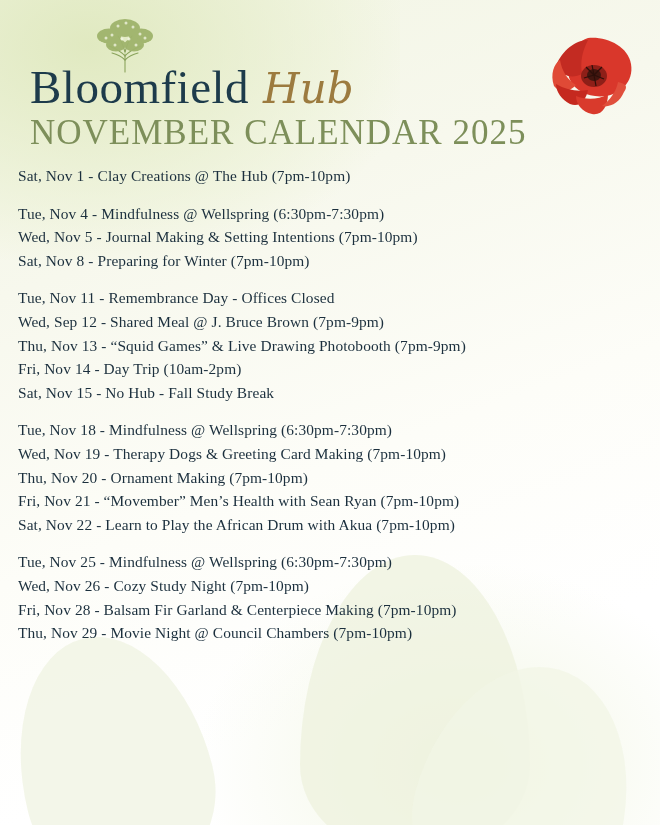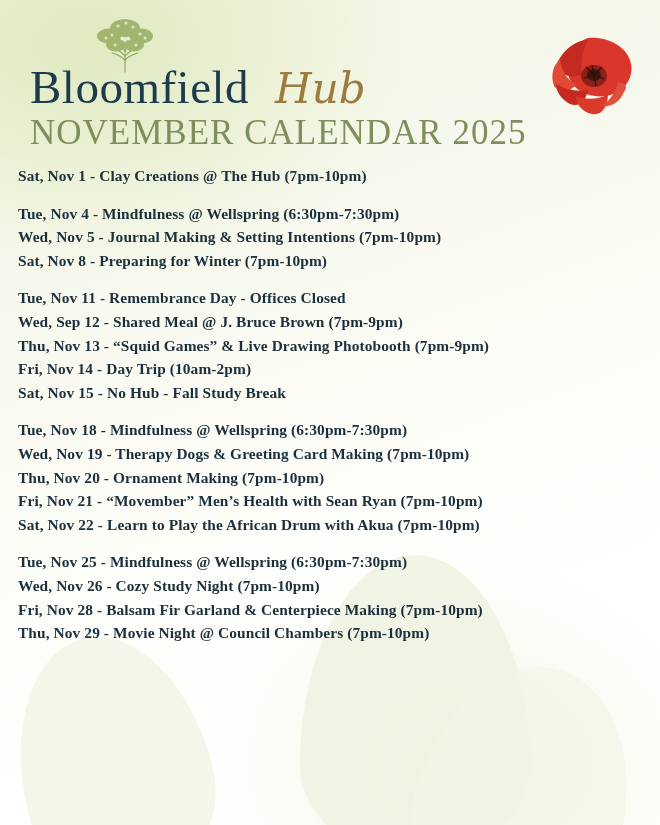--- a/index.html
+++ b/index.html
@@ -99,21 +99,21 @@
     font-size: 47px;
     letter-spacing: .5px;
     color: #1d3b4b;
     line-height: 1;
   }
   .brand-hub {
     font-family: "DejaVu Serif", serif;
     font-style: italic;
     font-size: 42px;
     color: #9c7b3f;
-    margin-left: 26px;
+    margin-left: 14px;
     line-height: 1;
   }
   .cal-title {
     position: absolute;
     left: 18px;
     top: 115px;
     font-family: "Liberation Serif", serif;
     font-size: 35px;
     letter-spacing: 1px;
     color: #7d8f5a;
@@ -138,21 +138,20 @@
     right: 14px;
   }
   .evt {
     font-family: "Liberation Serif", serif;
     font-size: 15.4px;
     color: #1b2f3d;
     line-height: 1.0;
     margin: 0 0 8.2px 0;
     white-space: nowrap;
     letter-spacing: .1px;
-    font-weight: bold;
   }
   .gap { height: 14px; }
 </style>
 </head>
 <body>
 
 <div class="page">
   <div class="wash-top-left"></div>
   <div class="wash-bottom"></div>
   <div class="leaf-left"></div>

